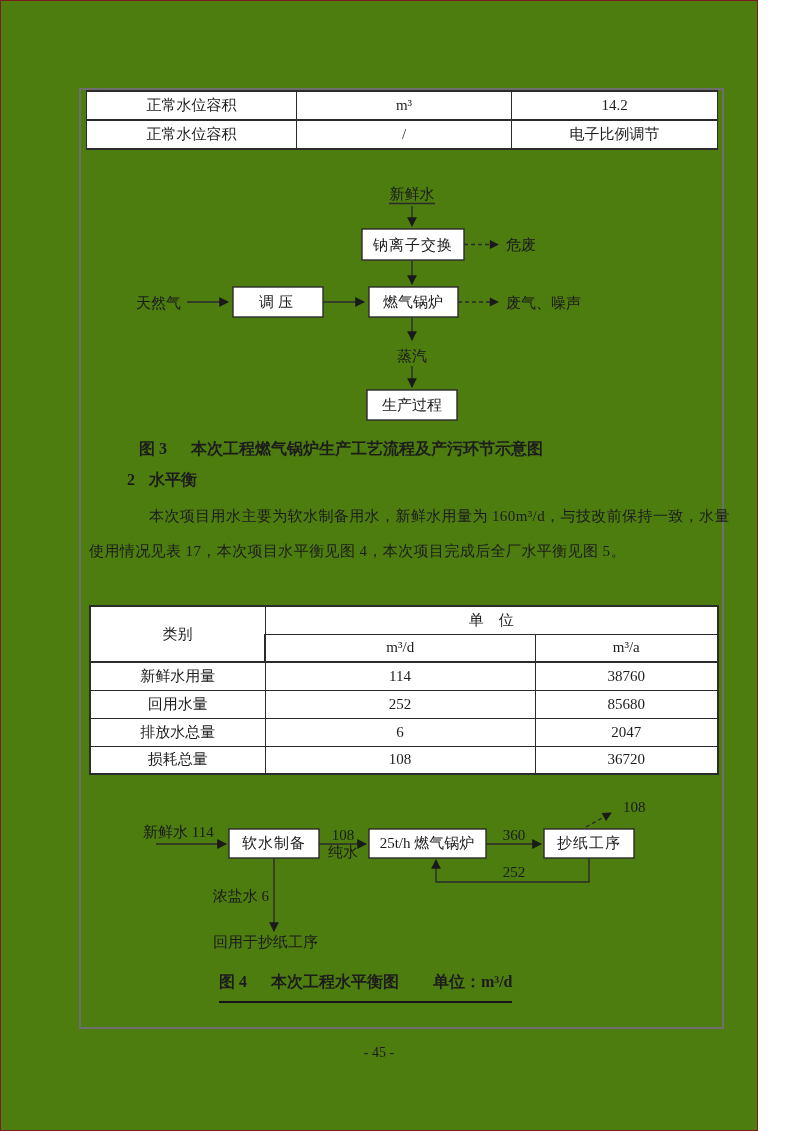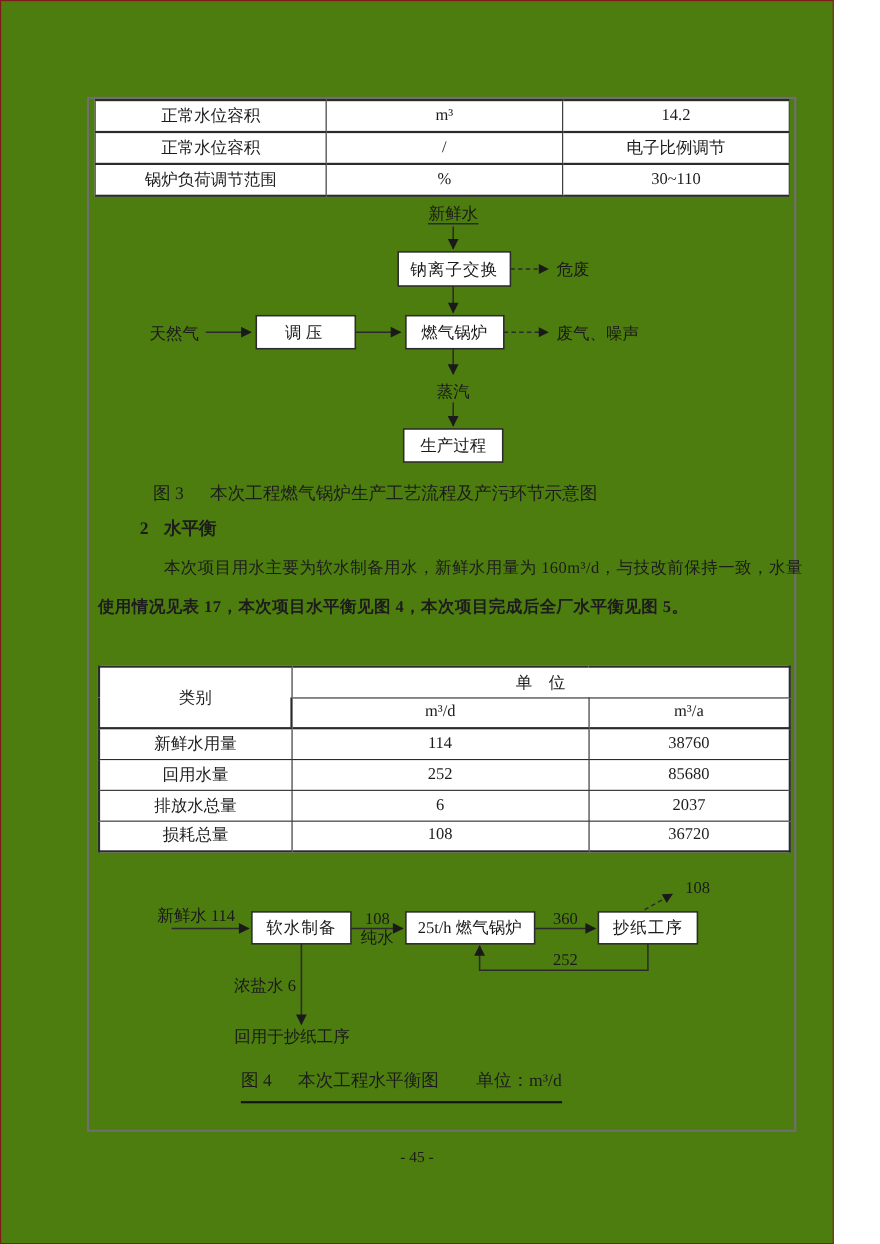--- a/index.html
+++ b/index.html
@@ -25,21 +25,21 @@
   #spec-table td { height:29px; border-width:2px 1px; }
   #spec-table tr:first-child td { border-top-width:2px; }
   #water-table { left:88px; top:604px; width:628px; }
   #water-table td { height:28px; }
   #water-table .outer-top { border-top-width:2px; }
   #water-table .hdr-bottom { border-bottom-width:2px; }
   #water-table td:first-child { border-left-width:2px; }
   #water-table td:last-child { border-right-width:2px; }
   #water-table tr:last-child td { border-bottom-width:2px; }
   
-  .caption { position:absolute; font-weight:normal; font-size:16px; white-space:nowrap; }
+  .caption { position:absolute; font-weight:bold; font-size:16px; white-space:nowrap; }
   .caption .gap { display:inline-block; width:24px; }
   .caption .gap-wide { display:inline-block; width:34px; }
   .heading { position:absolute; font-weight:bold; font-size:16px; white-space:nowrap; }
   .heading .gap { display:inline-block; width:14px; }
   .para-line { position:absolute; font-size:15px; letter-spacing:0.4px; white-space:nowrap; }
   .underlined { border-bottom:2px solid #151515; padding-bottom:8px; }
   #page-number { position:absolute; left:0; top:1044px; width:100%; text-align:center; font-size:14px; }
   
   svg { position:absolute; overflow:visible; }
   svg text {
@@ -67,25 +67,20 @@
         <tr>
       <td>正常水位容积</td>
       <td>m³</td>
       <td>14.2</td>
     </tr>
     <tr>
       <td>正常水位容积</td>
       <td>/</td>
       <td>电子比例调节</td>
     </tr>
-    <tr>
-      <td>锅炉负荷调节范围</td>
-      <td>%</td>
-      <td>30~110</td>
-    </tr>
   </tbody>
     </table>
 
   <svg id="diagram1" style="left:85px; top:182px;" width="560" height="242" viewBox="0 0 560 242">
     <defs>
       <marker id="ah1" viewBox="0 0 10 10" refX="9" refY="5" markerWidth="9" markerHeight="7" orient="auto">
         <path d="M0,0 L10,5 L0,10 Z" fill="#1a1a1a"></path>
       </marker>
     </defs>
     <text x="326" y="16" text-anchor="middle">新鲜水</text>
@@ -120,21 +115,21 @@
 
   <div class="caption" style="left:138px; top:438px;">
     <span>图 3</span><span class="gap"></span><span>本次工程燃气锅炉生产工艺流程及产污环节示意图</span>
   </div>
 
   <div class="heading" style="left:126px; top:469px;">
     <span>2</span><span class="gap"></span><span>水平衡</span>
   </div>
 
   <div class="para-line" style="left:148px; top:506px;">本次项目用水主要为软水制备用水，新鲜水用量为 160m³/d，与技改前保持一致，水量</div>
-  <div class="para-line" style="left:88px; top:541px;font-weight:bold;">使用情况见表 17，本次项目水平衡见图 4，本次项目完成后全厂水平衡见图 5。</div>
+  <div class="para-line" style="left:88px; top:541px;">使用情况见表 17，本次项目水平衡见图 4，本次项目完成后全厂水平衡见图 5。</div>
 
 
   <table id="water-table" class="doc-table">
     <colgroup>
         <col style="width:175px">
         <col style="width:270px">
         <col style="width:183px">
       </colgroup>
     <tbody>
         <tr>
@@ -151,21 +146,21 @@
       <td>38760</td>
     </tr>
     <tr>
       <td>回用水量</td>
       <td>252</td>
       <td>85680</td>
     </tr>
     <tr>
       <td>排放水总量</td>
       <td>6</td>
-      <td>2037</td>
+      <td>2047</td>
     </tr>
     <tr>
       <td>损耗总量</td>
       <td>108</td>
       <td>36720</td>
     </tr>
   </tbody>
     </table>
 
   <svg id="diagram2" style="left:140px; top:795px;" width="545" height="160" viewBox="0 0 545 160">

